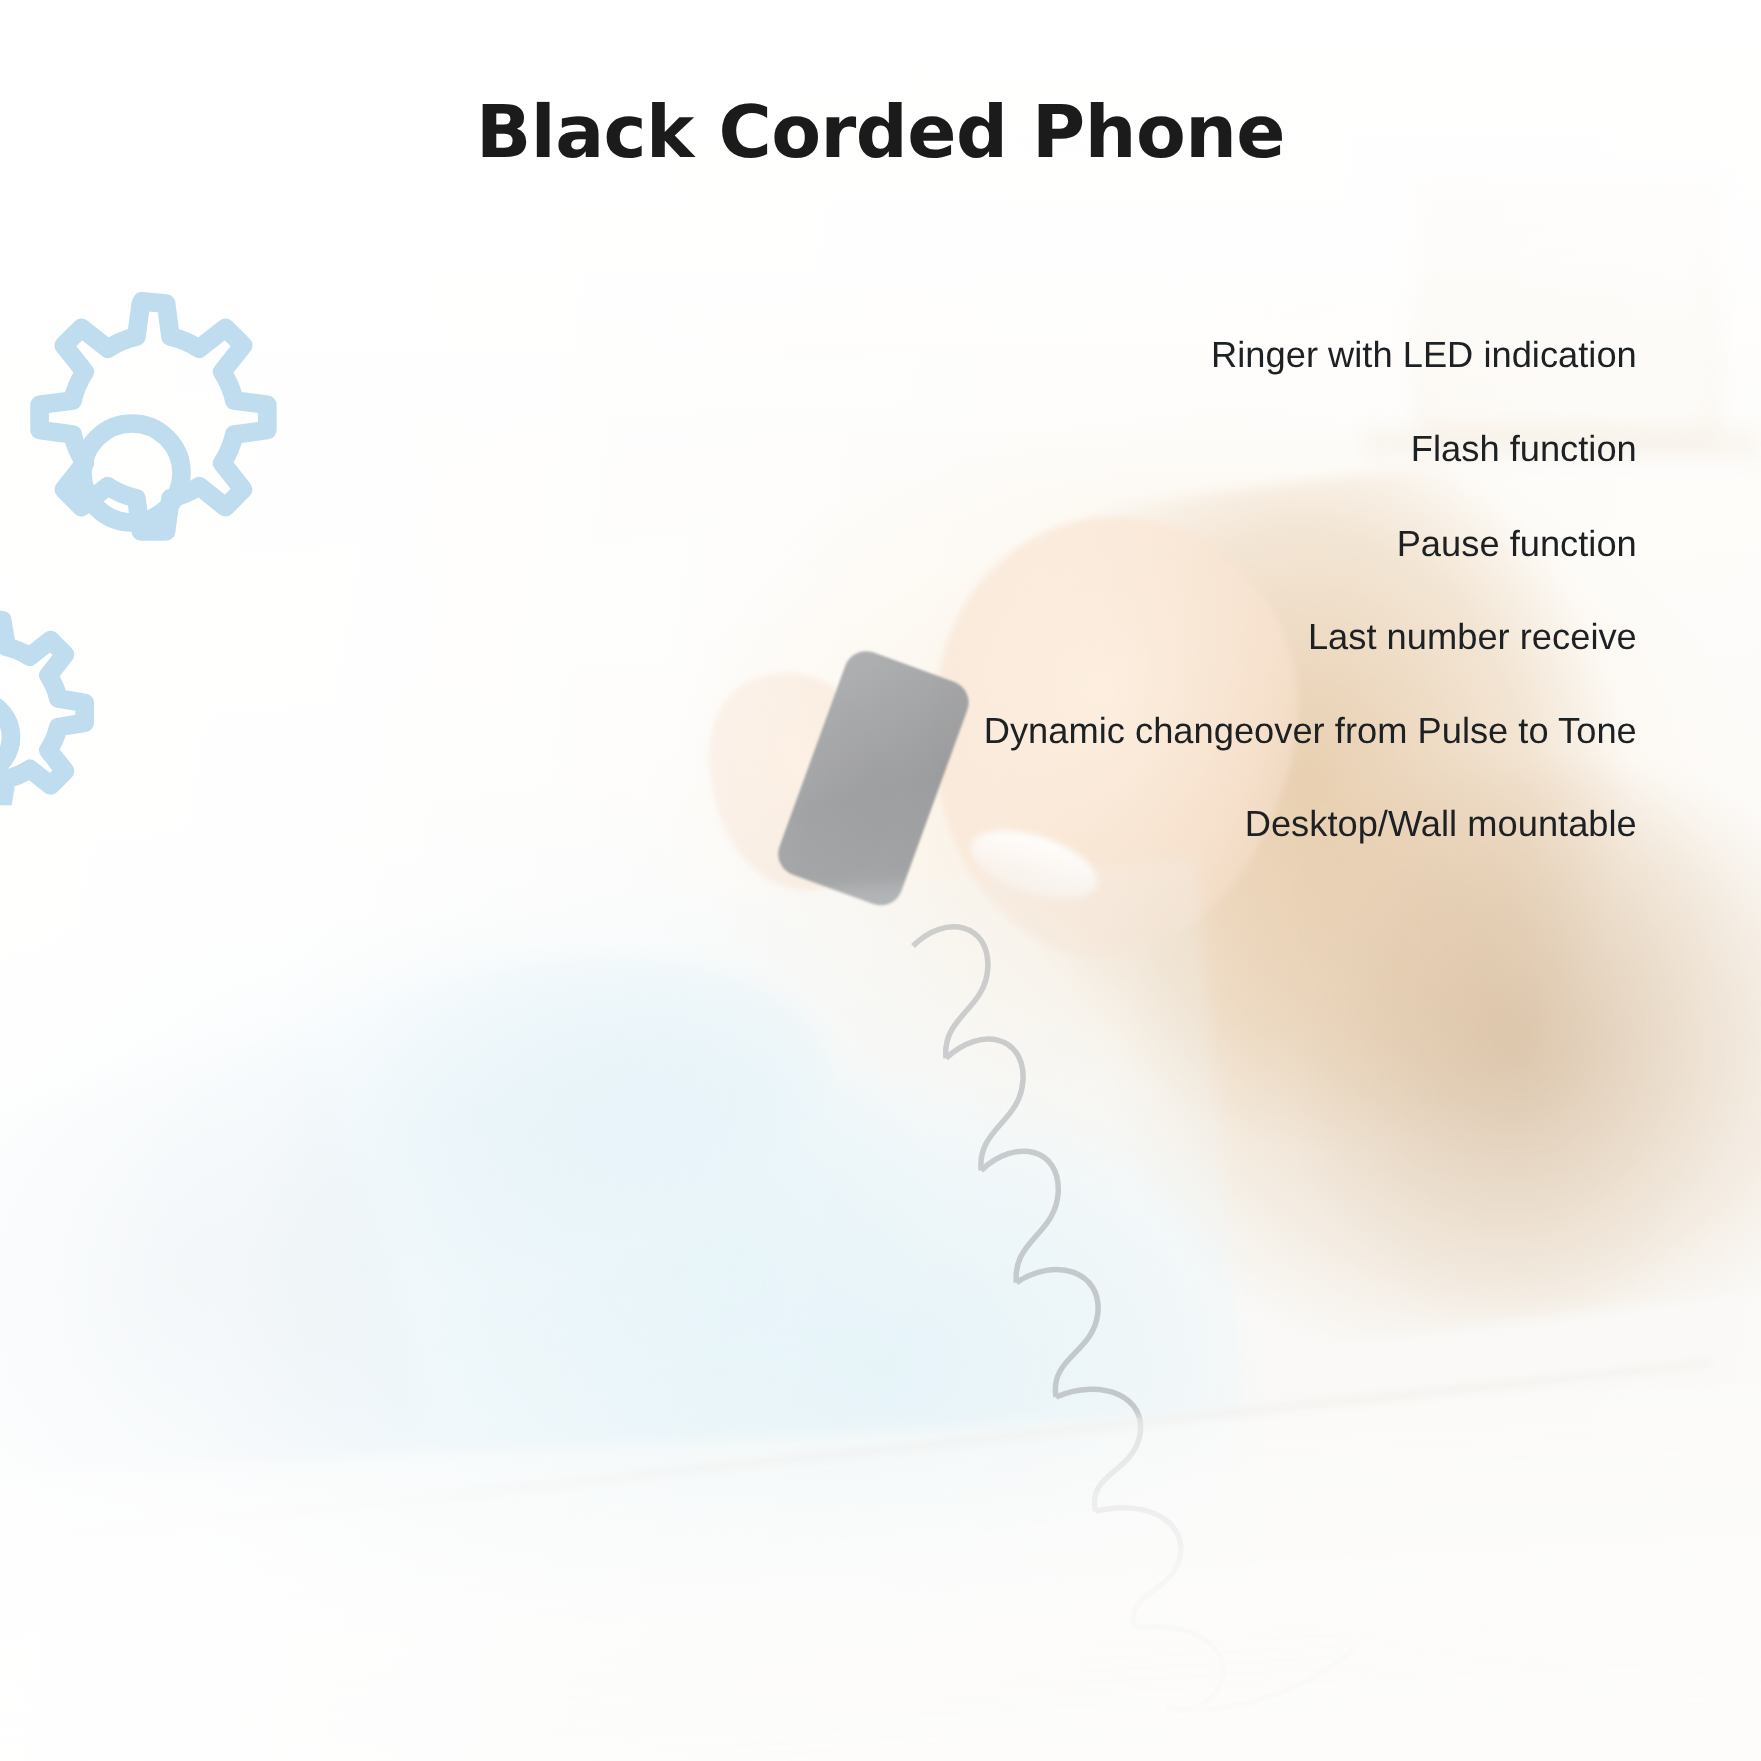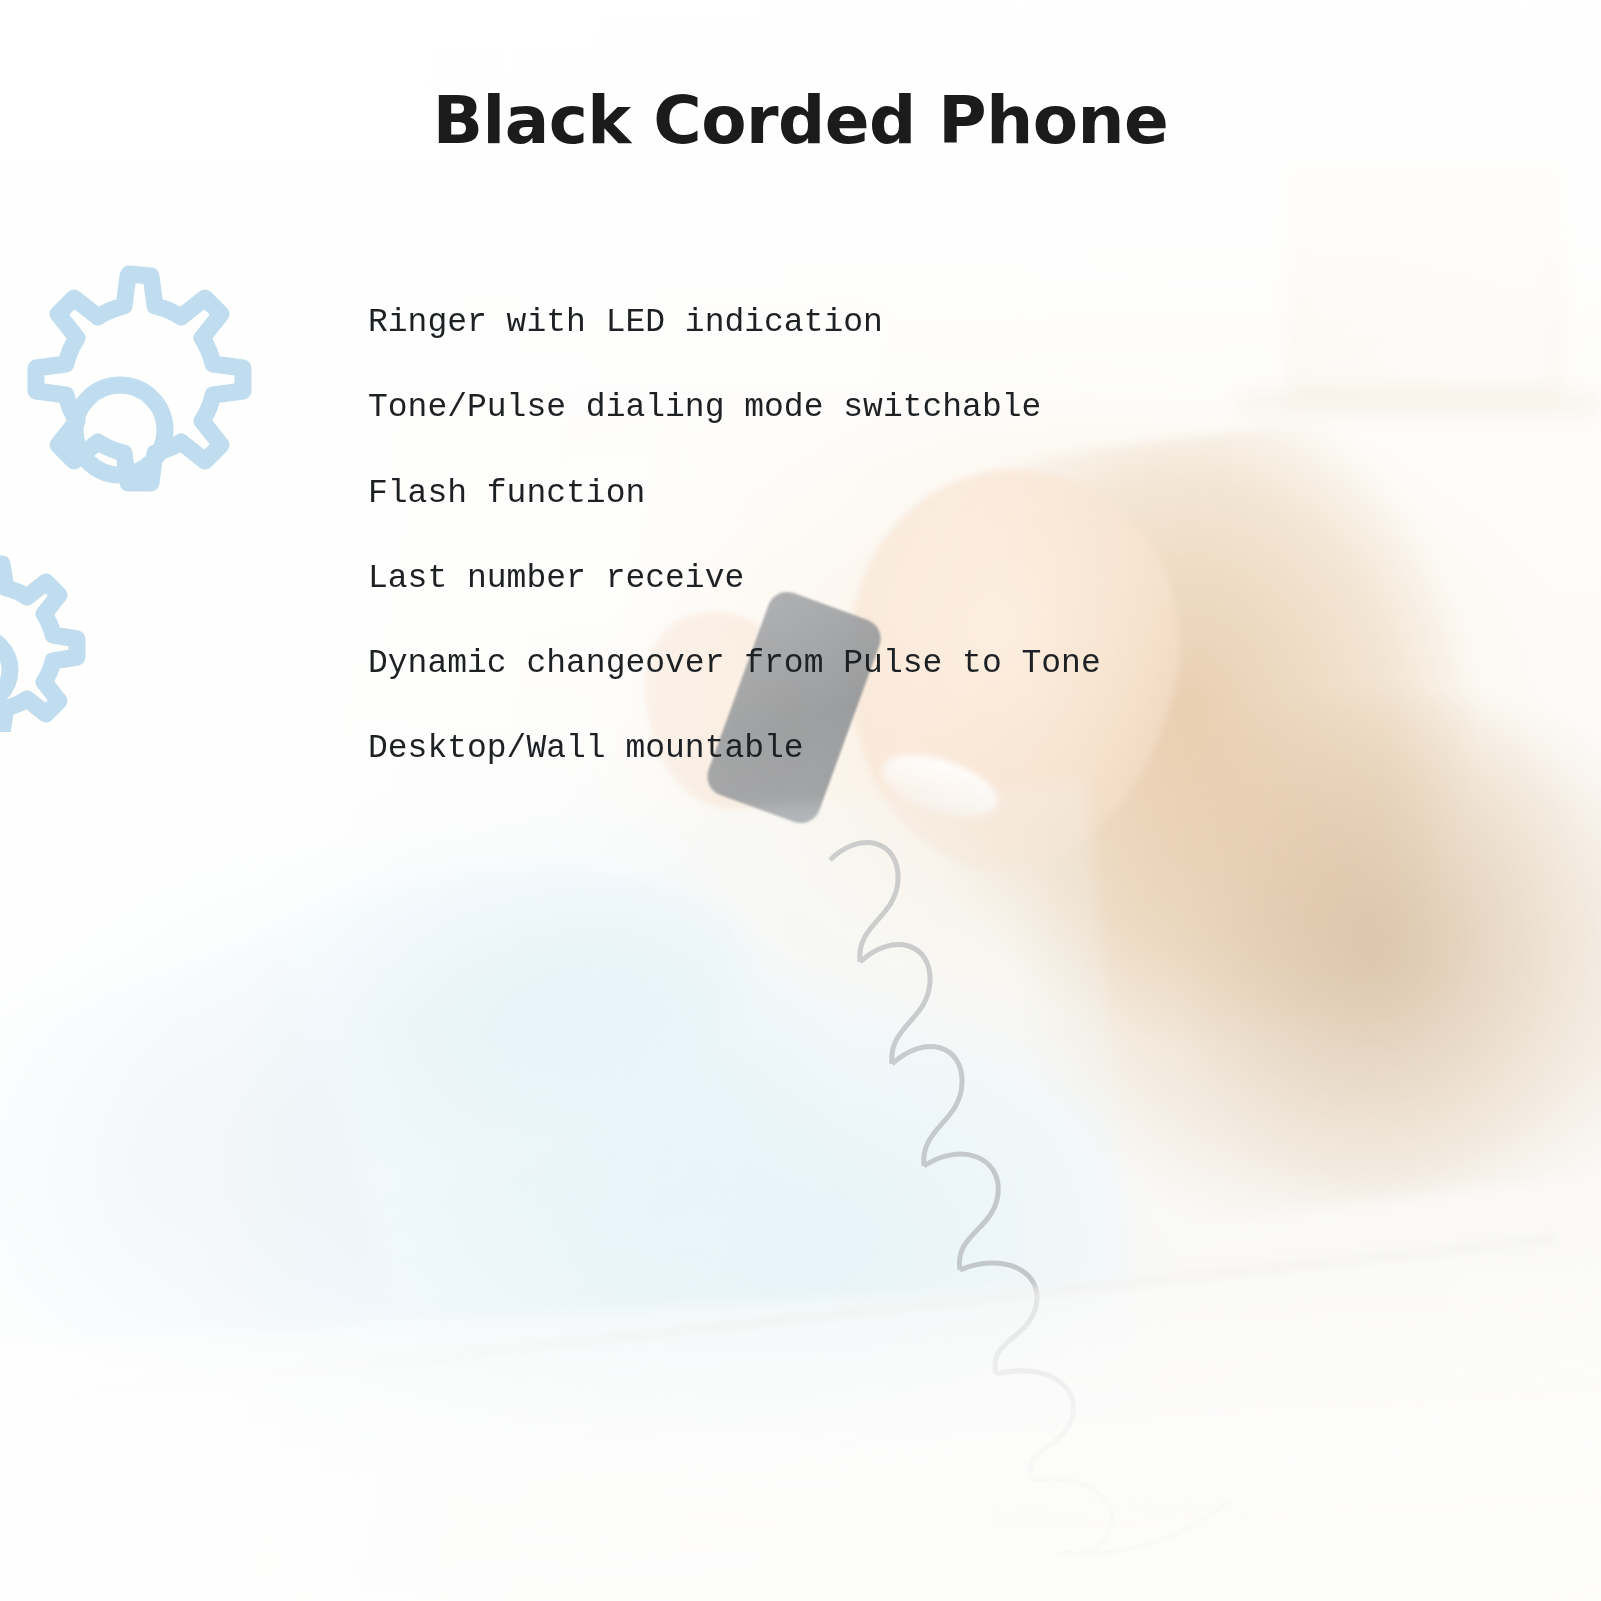--- a/index.html
+++ b/index.html
@@ -227,26 +227,27 @@
     color: #1b1b1b;
   }
 
   .features {
     position: absolute;
     left: 368px;
     top: 305px;
     width: 1120px;
   }
   .feature-item {
-    font-family: Liberation Mono, monospace;
+    font-family: Liberation Sans, sans-serif;
     font-size: 33px;
     line-height: 1.1;
     color: #1d2124;
     margin-bottom: 49px;
     white-space: nowrap;
+    text-align: right;
   }
   .feature-item:last-child { margin-bottom: 0; }
 </style>
 </head>
 <body>
 
 <div class="canvas">
 
   <div class="photo">
     <div class="photo-base"></div>
@@ -291,20 +292,20 @@
         <path d="M30 350 l18 2 4 24 a62 62 0 0 1 21 9 l19 -15 13 13 -15 19 a62 62 0 0 1 9 21 l24 4 0 18 -24 4 a62 62 0 0 1 -9 21 l15 19 -13 13 -19 -15 a62 62 0 0 1 -21 9 l-4 24 -18 0 -4 -24 a62 62 0 0 1 -21 -9 l-19 15 -13 -13 15 -19 a62 62 0 0 1 -9 -21 l-24 -4 0 -18 24 -4 a62 62 0 0 1 9 -21 l-15 -19 13 -13 19 15 a62 62 0 0 1 21 -9 l4 -24 z"></path>
         <circle cx="22" cy="458" r="34"></circle>
       </g>
     </svg>
   </div>
 
   <div class="title">Black Corded Phone</div>
 
   <div class="features">
     <div class="feature-item">Ringer with LED indication</div>
-    <div class="feature-item">Tone/Pulse dialing mode switchable</div>
     <div class="feature-item">Flash function</div>
+    <div class="feature-item">Pause function</div>
     <div class="feature-item">Last number receive</div>
     <div class="feature-item">Dynamic changeover from Pulse to Tone</div>
     <div class="feature-item">Desktop/Wall mountable</div>
   </div>
 
 </div>
 
 </body></html>

